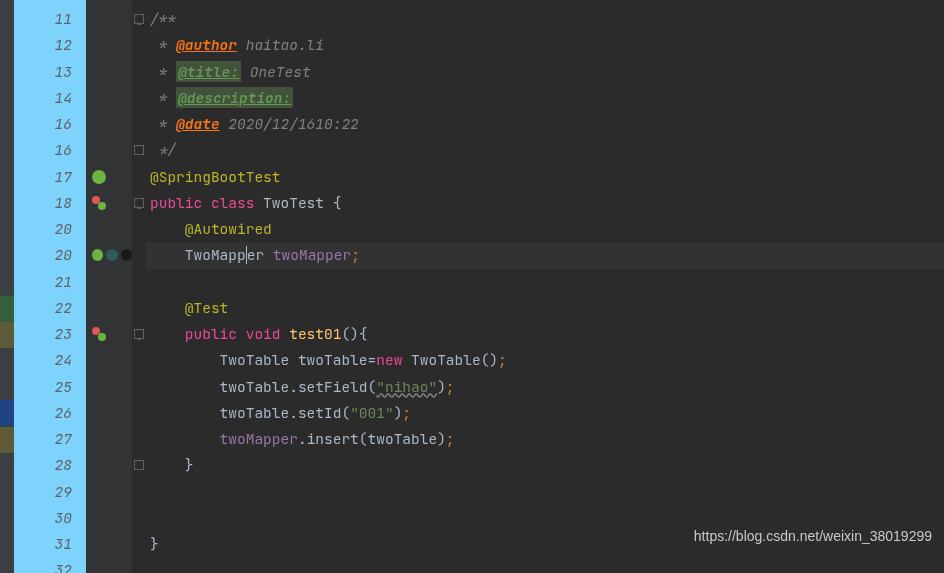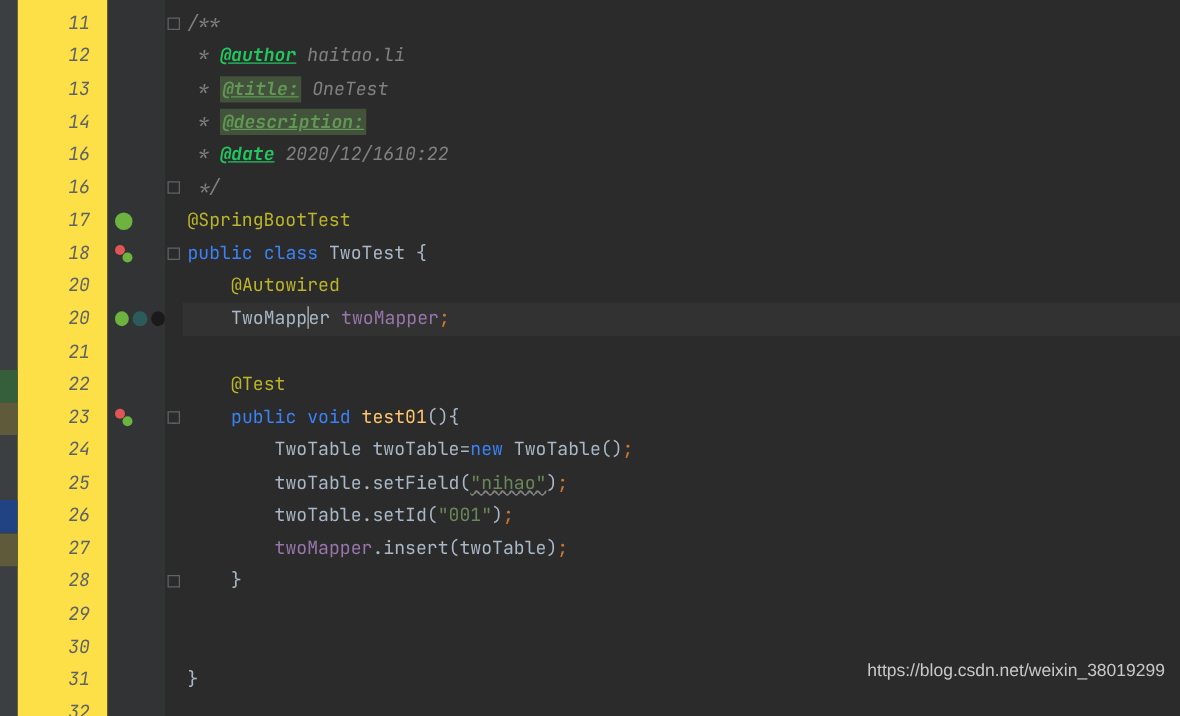--- a/index.html
+++ b/index.html
@@ -27,21 +27,21 @@
       position: absolute;
       width: 14px;
       height: 26px;
     }
     .left-marker.m1 { top: 296px; background: #355e3b; }
     .left-marker.m2 { top: 322px; background: #5f5b3a; }
     .left-marker.m3 { top: 400px; background: #214283; }
     .left-marker.m4 { top: 427px; background: #5f5b3a; }
     .gutter {
       width: 72px;
-      background: #fde047;
+      background: #7dd3fc;
       color: #606366;
       text-align: right;
       padding-right: 14px;
       user-select: none;
       padding-top: 6px;
     }
     .gutter-line {
       height: 26.25px;
       position: relative;
     }
@@ -139,24 +139,24 @@
     }
     .code-line {
       height: 26.25px;
       padding-left: 4px;
       white-space: pre;
     }
     .code-line.current {
       background: #323232;
     }
     .comment { color: #808080; }
-    .doc-tag { color: #22c55e; font-weight: bold; text-decoration: underline; }
+    .doc-tag { color: #f97316; font-weight: bold; text-decoration: underline; }
     .doc-tag-hl { background: #42523b; color: #629755; font-weight: bold; text-decoration: underline; padding: 1px 2px; margin-top: 27px; }
     .annotation { color: #bbb529; font-style: normal; }
-    .keyword { color: #3b82f6; font-style: normal; }
+    .keyword { color: #ec4899; font-style: normal; }
     .classname { color: #a9b7c6; font-style: normal; }
     .method { color: #ffc66d; font-style: normal; }
     .field { color: #9876aa; font-style: normal; }
     .string { color: #6a8759; font-style: normal; }
     .string-wavy { color: #6a8759; font-style: normal; text-decoration: underline wavy #808080; }
     .punct { color: #cc7832; font-style: normal; }
     .plain { color: #a9b7c6; font-style: normal; }
     .caret {
       display: inline-block;
       width: 1px;

